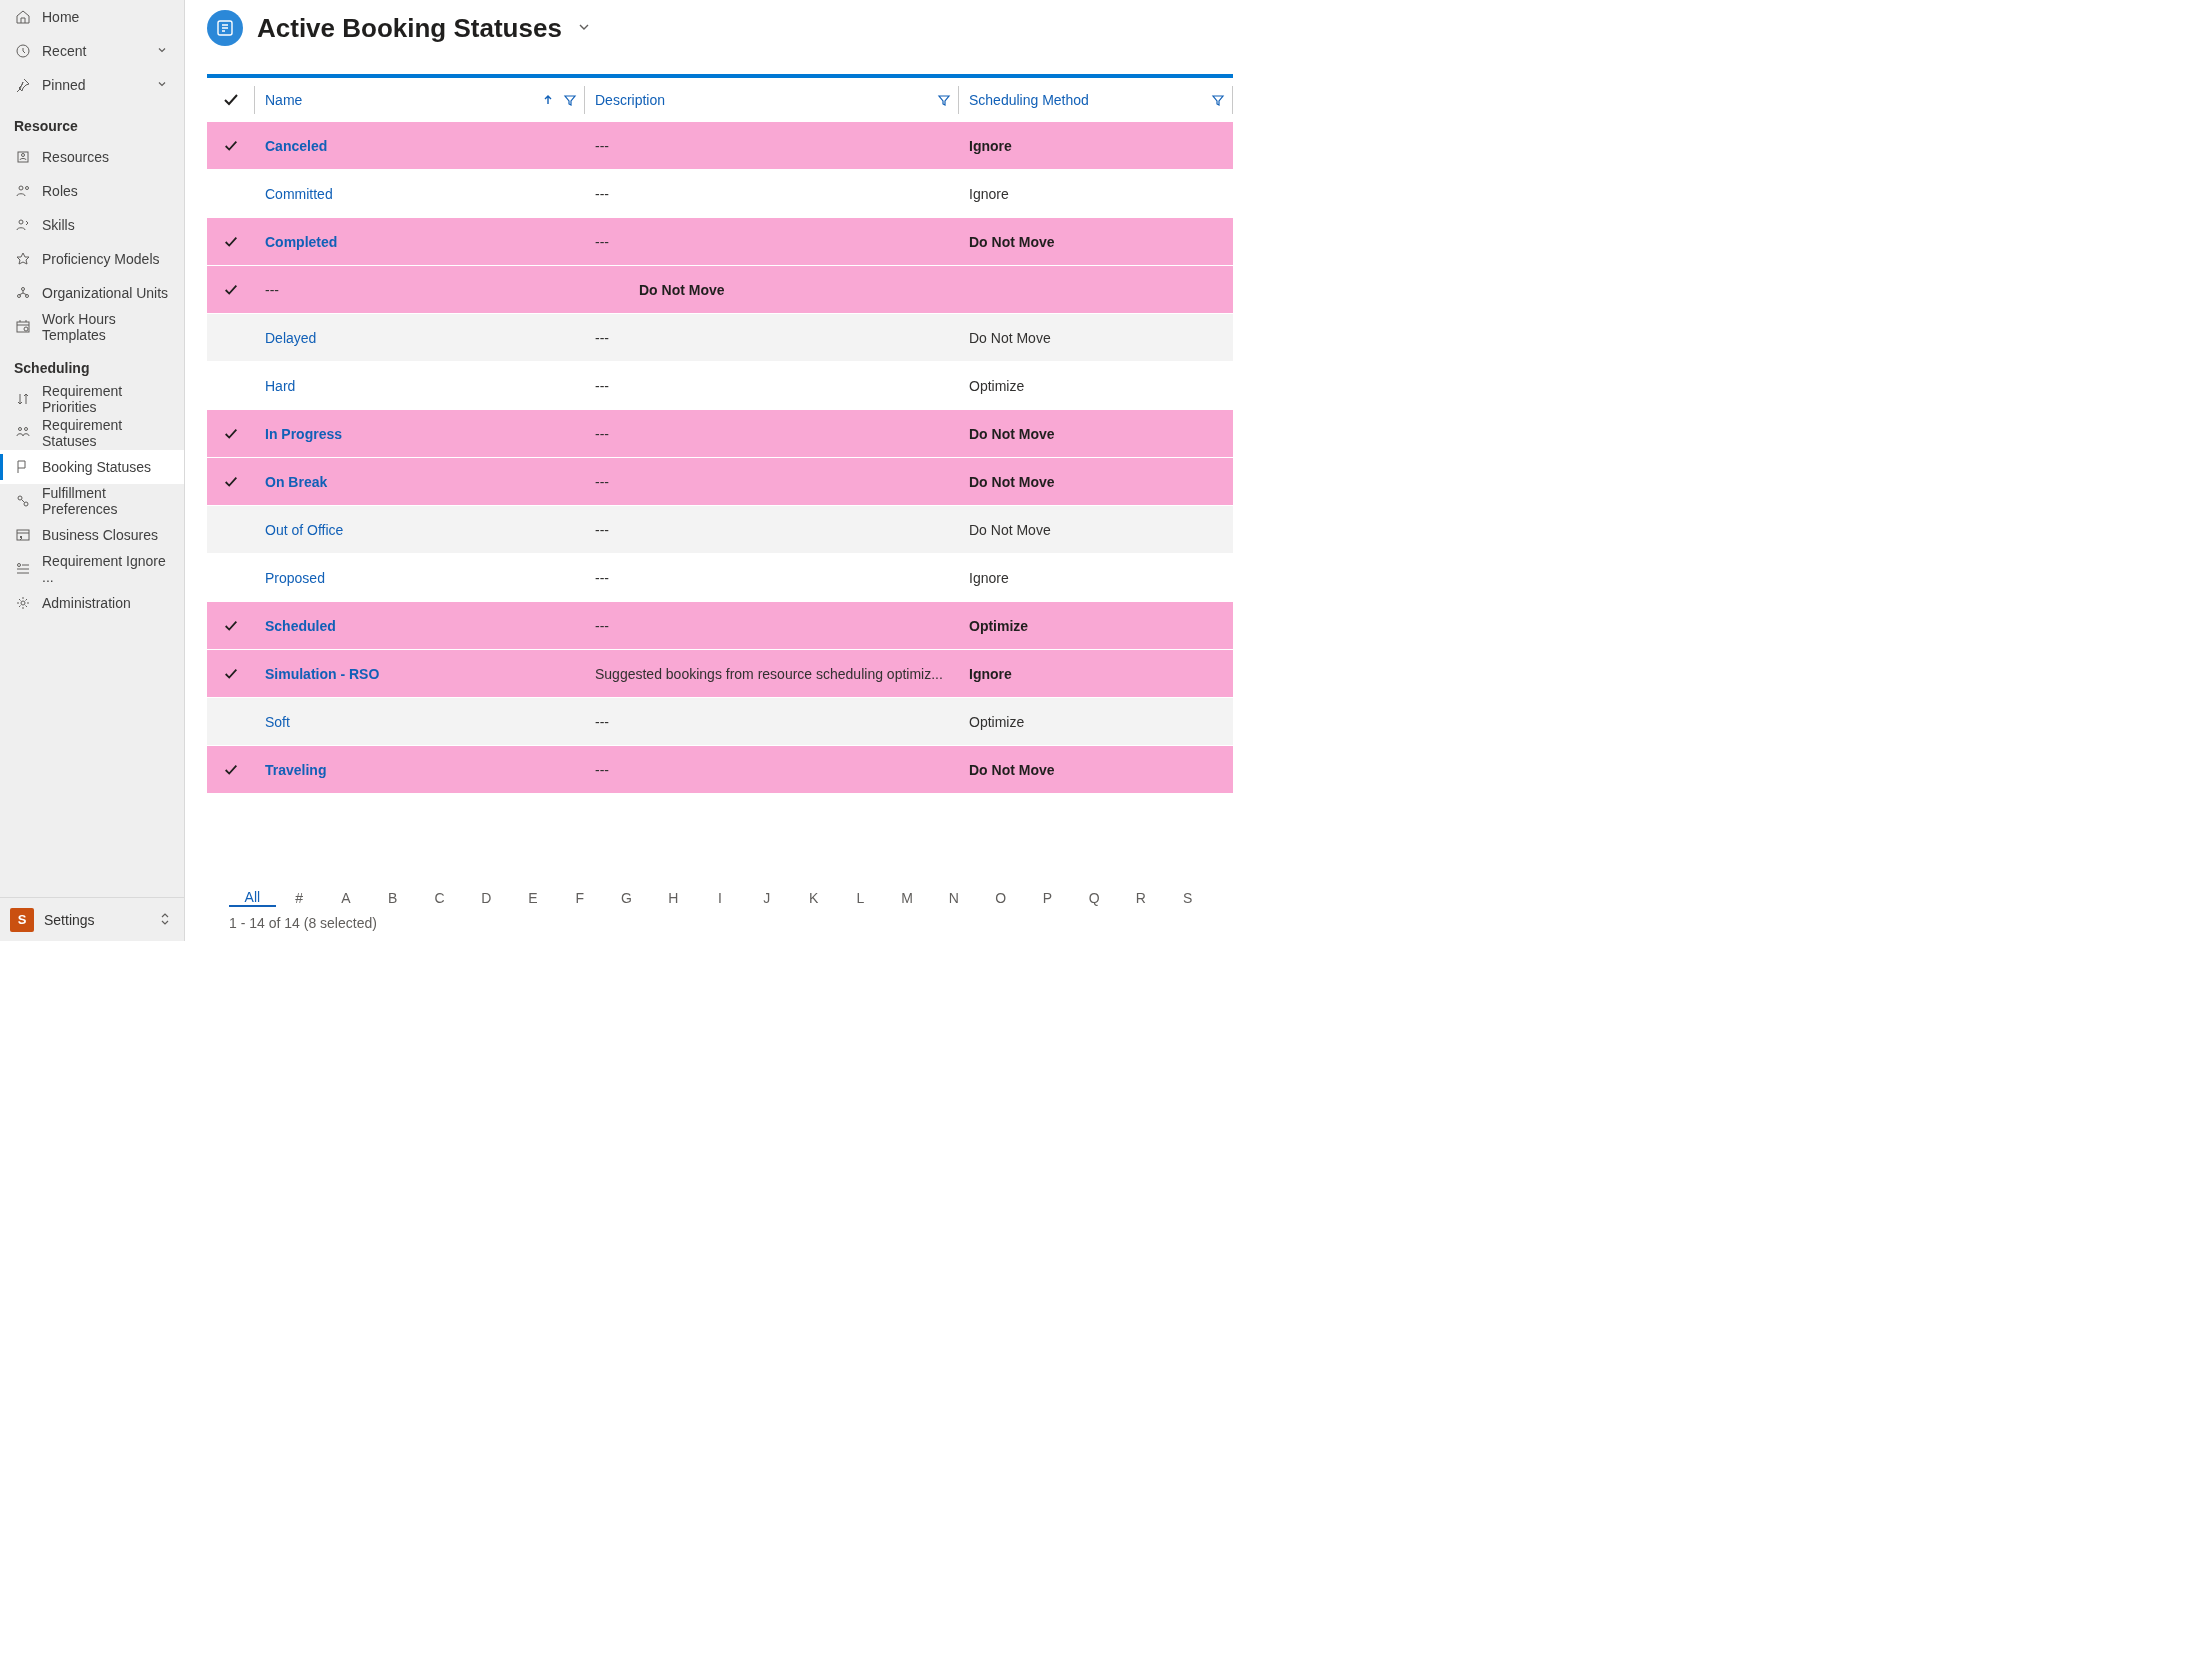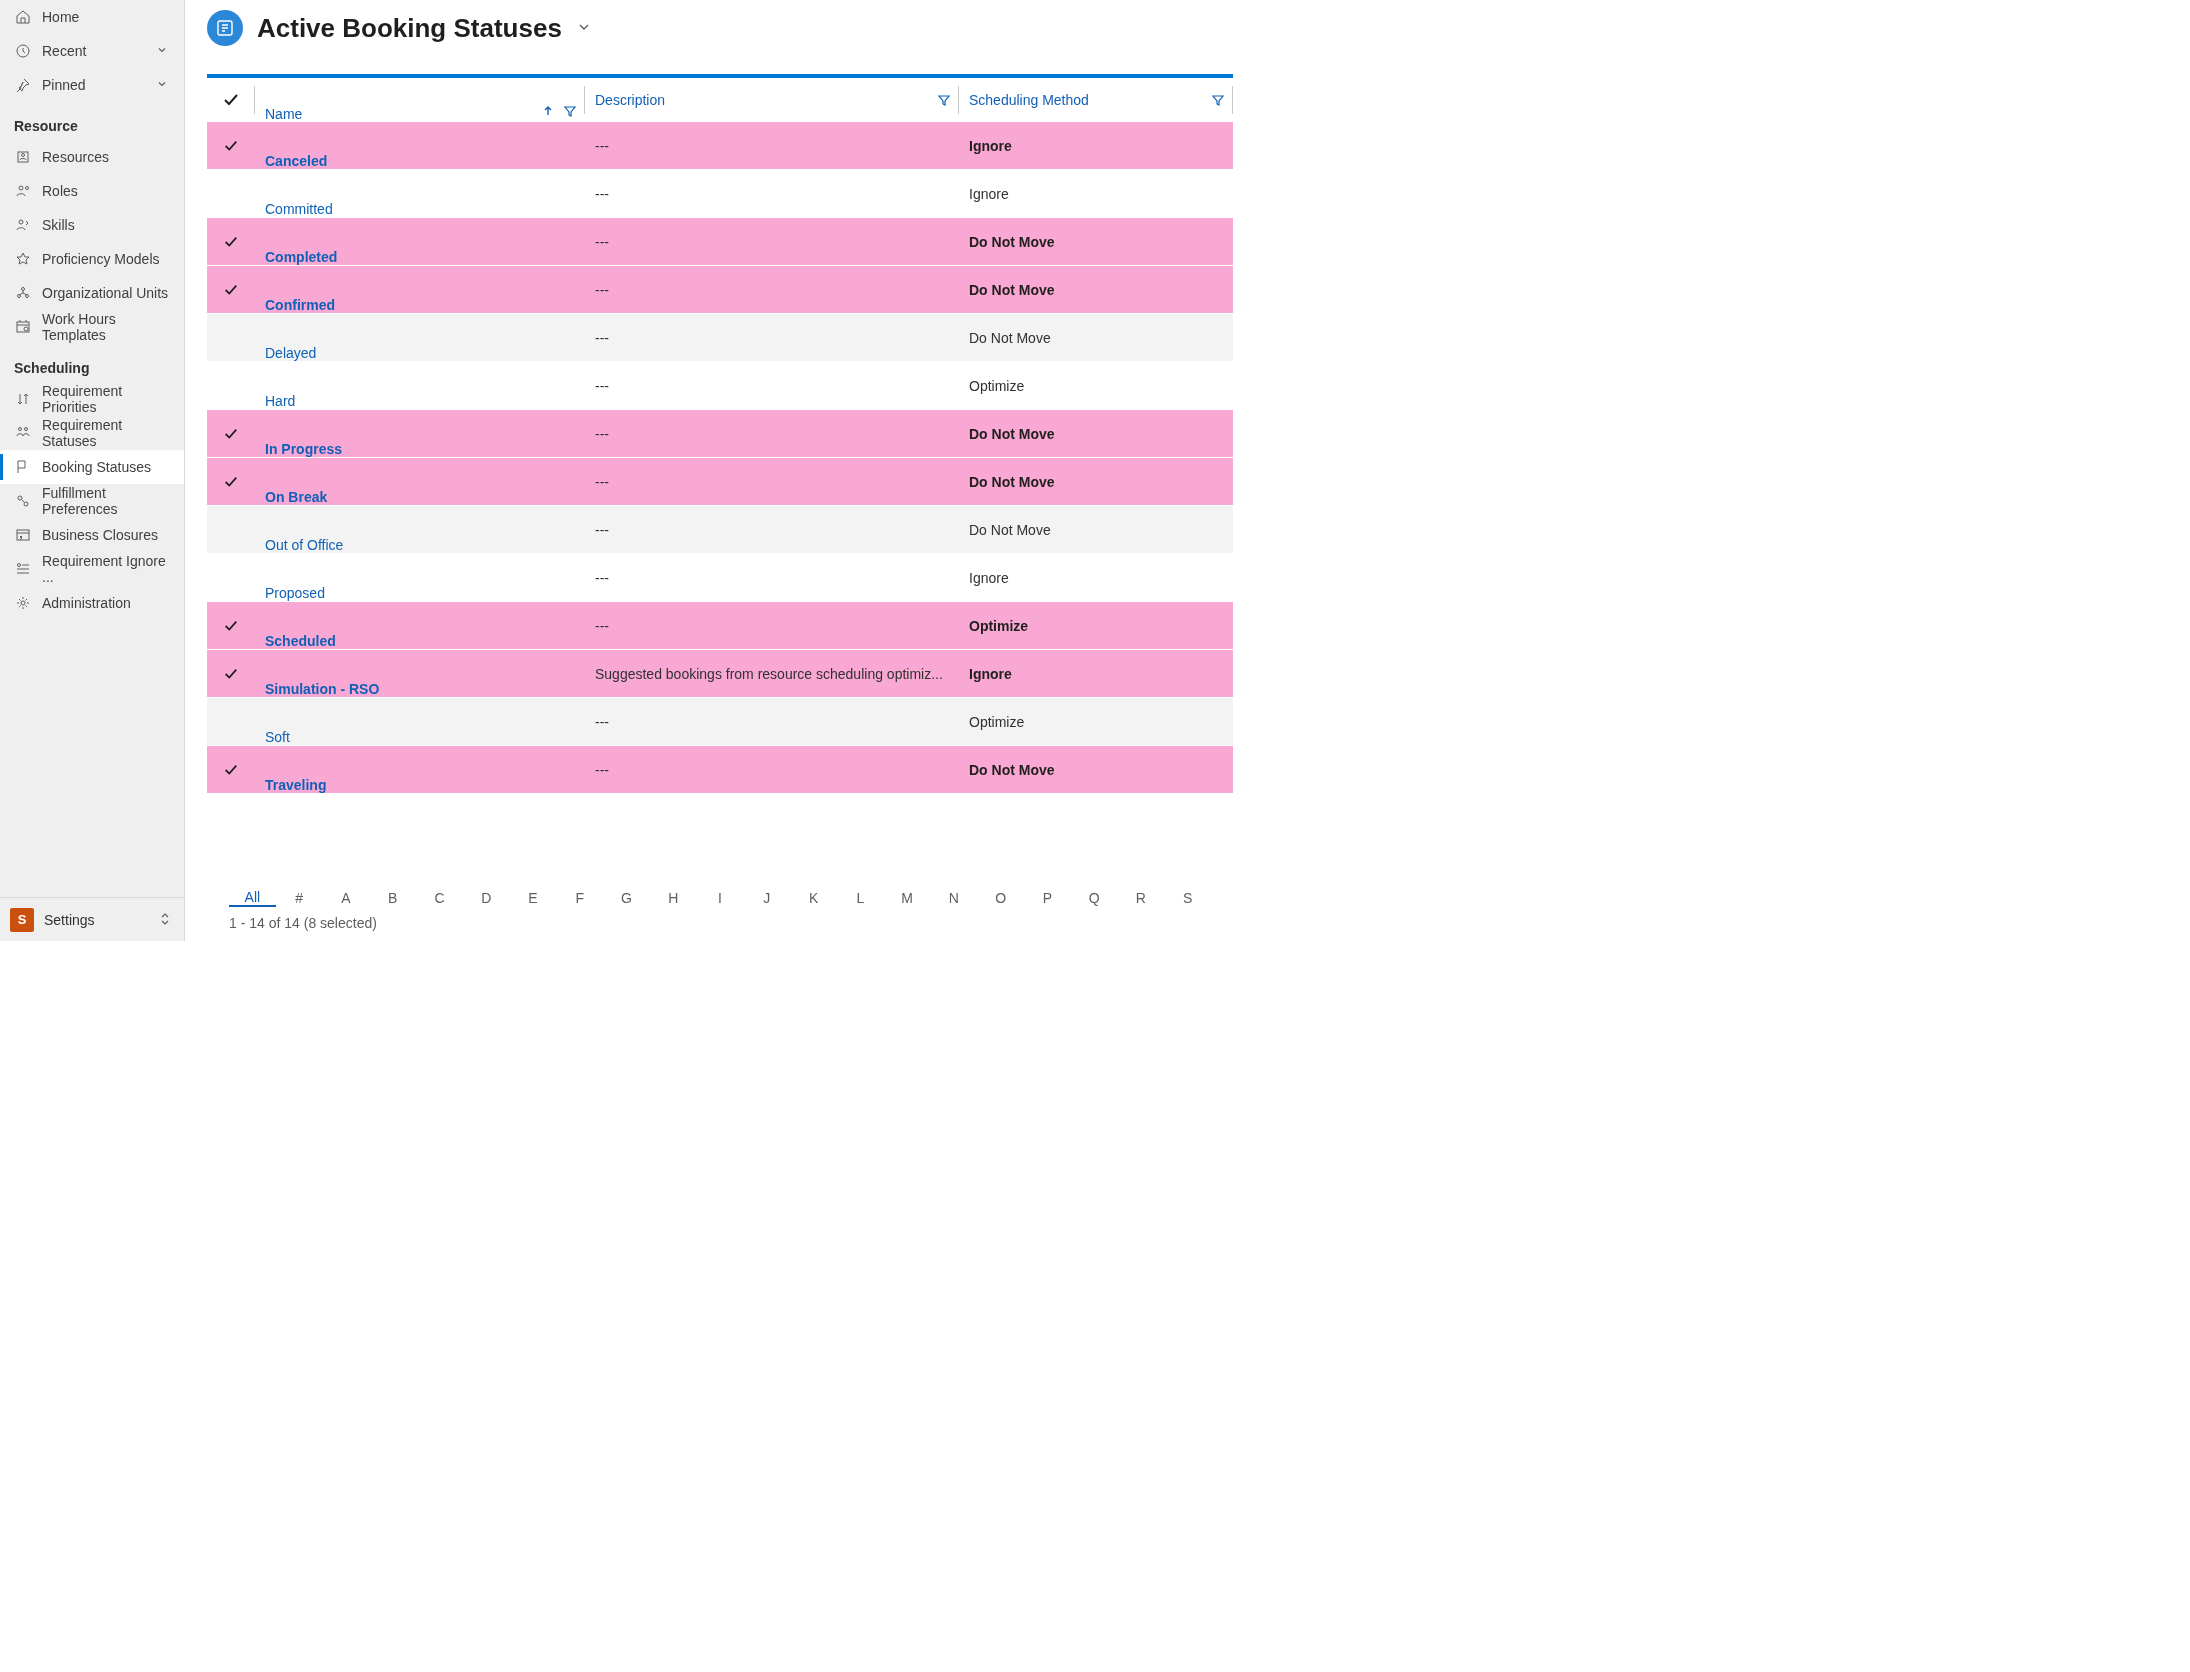--- a/index.html
+++ b/index.html
@@ -29,21 +29,21 @@
   .header { display: flex; align-items: center; padding: 10px 22px 6px; gap: 14px; }
   .header .badge { width: 36px; height: 36px; border-radius: 50%; background: #2b88d8; display: flex; align-items: center; justify-content: center; color: #fff; }
   .header .title { font-size: 26px; font-weight: 600; color: #201f1e; }
   .header .dd { width: 18px; height: 18px; color: #605e5c; cursor: pointer; }
 
   .grid-wrap { margin: 22px 0 0 22px; flex: 1; display: flex; flex-direction: column; overflow: hidden; }
   .grid-topbar { height: 4px; background: #0078d4; }
 
   .grid-header { display: flex; align-items: center; height: 44px; border-bottom: 0; background: #fff; }
   .cell-check { width: 48px; display: flex; align-items: center; justify-content: center; }
-  .cell-name { width: 330px; display: flex; align-items: flex-end; padding-left: 10px; position: relative; height: 100%; }
+  .cell-name { width: 330px; display: flex; align-items: center; padding-left: 10px; position: relative; height: 100%; }
   .cell-desc { width: 374px; display: flex; align-items: center; padding-left: 10px; position: relative; height: 100%; }
   .cell-meth { flex: 1; display: flex; align-items: center; padding-left: 10px; position: relative; height: 100%; }
   .col-label { color: #1160b7; font-size: 14px; font-weight: 400; }
   .col-ctrl { margin-left: auto; display: flex; align-items: center; gap: 0; padding-right: 4px; }
   .sort-up, .filter-ic { display: inline-flex; width: 22px; height: 22px; align-items: center; justify-content: center; color: #1160b7; cursor: pointer; }
   .col-sep { position: absolute; left: -1px; top: 8px; bottom: 8px; width: 1px; background: #c8c8c8; }
   .col-sep-r { position: absolute; right: 0; top: 8px; bottom: 8px; width: 1px; background: #c8c8c8; }
 
   .grid-body { flex: 1; overflow-y: auto; }
   .row { display: flex; align-items: center; height: 48px; border-bottom: 1px solid #fff; font-size: 14px; }
@@ -360,23 +360,20 @@
             </div>
             <div class="cell-meth">
               <span class="rmeth">Do Not Move</span>
             </div>
           </div>
           <div class="row selected">
             <div class="cell-check">
               <svg width="16" height="16" viewBox="0 0 18 18" fill="none" stroke="#201f1e" stroke-width="2">
                 <path d="M3 9 L7 13 L15 4"></path>
               </svg>
-            </div>
-            <div class="cell-name">
-              <span class="rname">Confirmed</span>
             </div>
             <div class="cell-desc">
               <span class="rdesc">---</span>
             </div>
             <div class="cell-meth">
               <span class="rmeth">Do Not Move</span>
             </div>
           </div>
           <div class="row unselected1">
             <div class="cell-check"></div>

